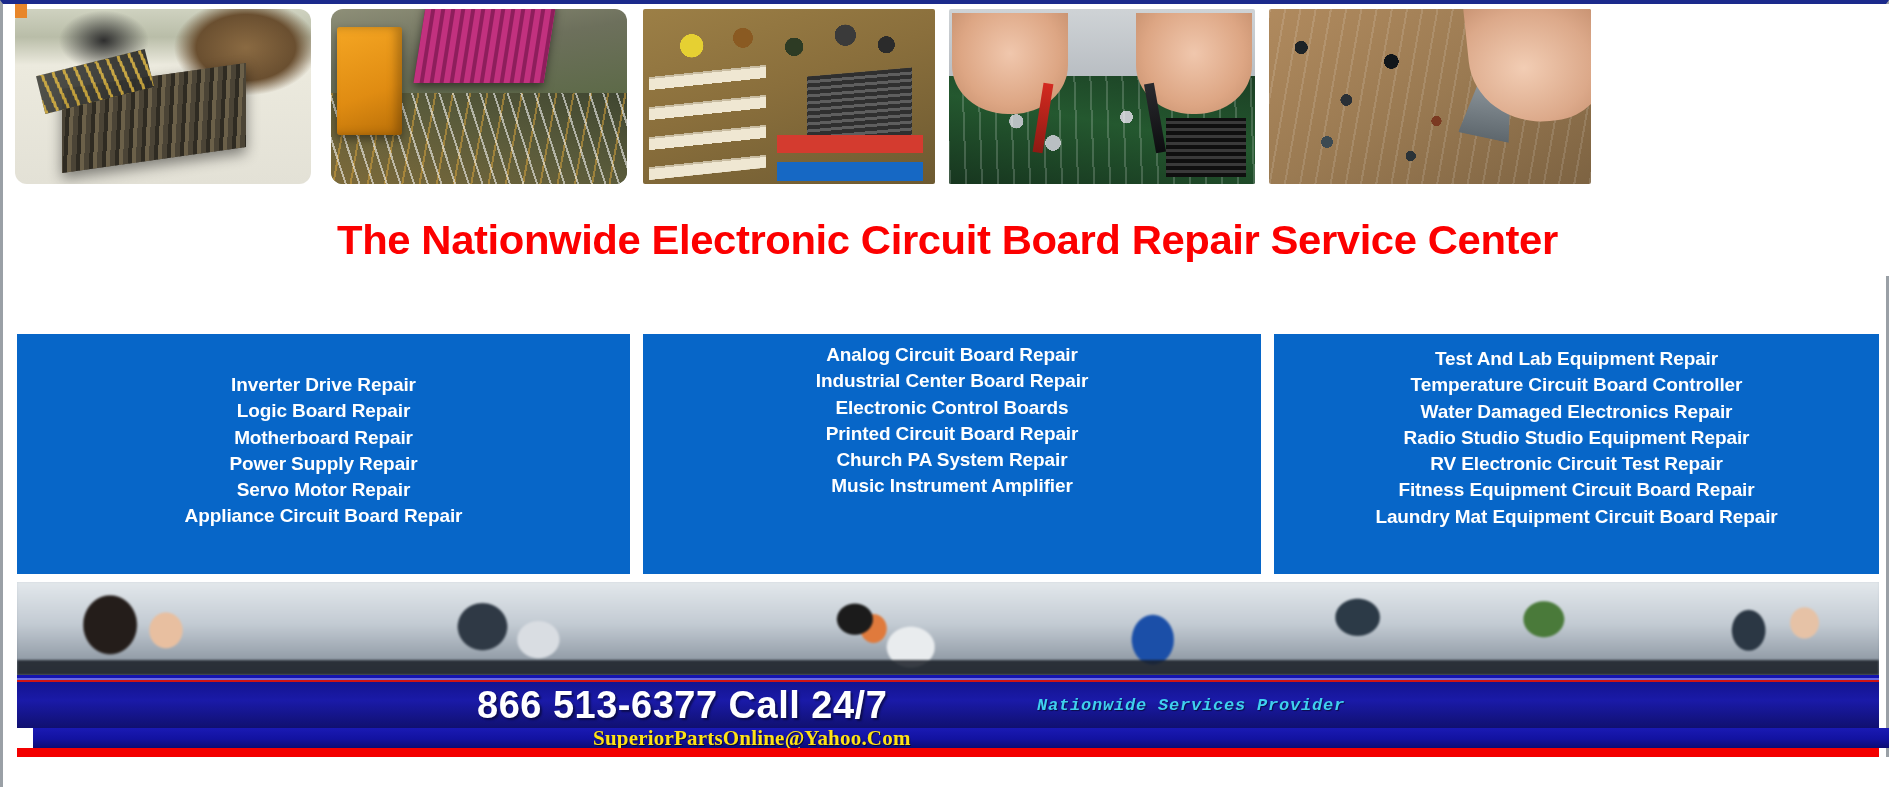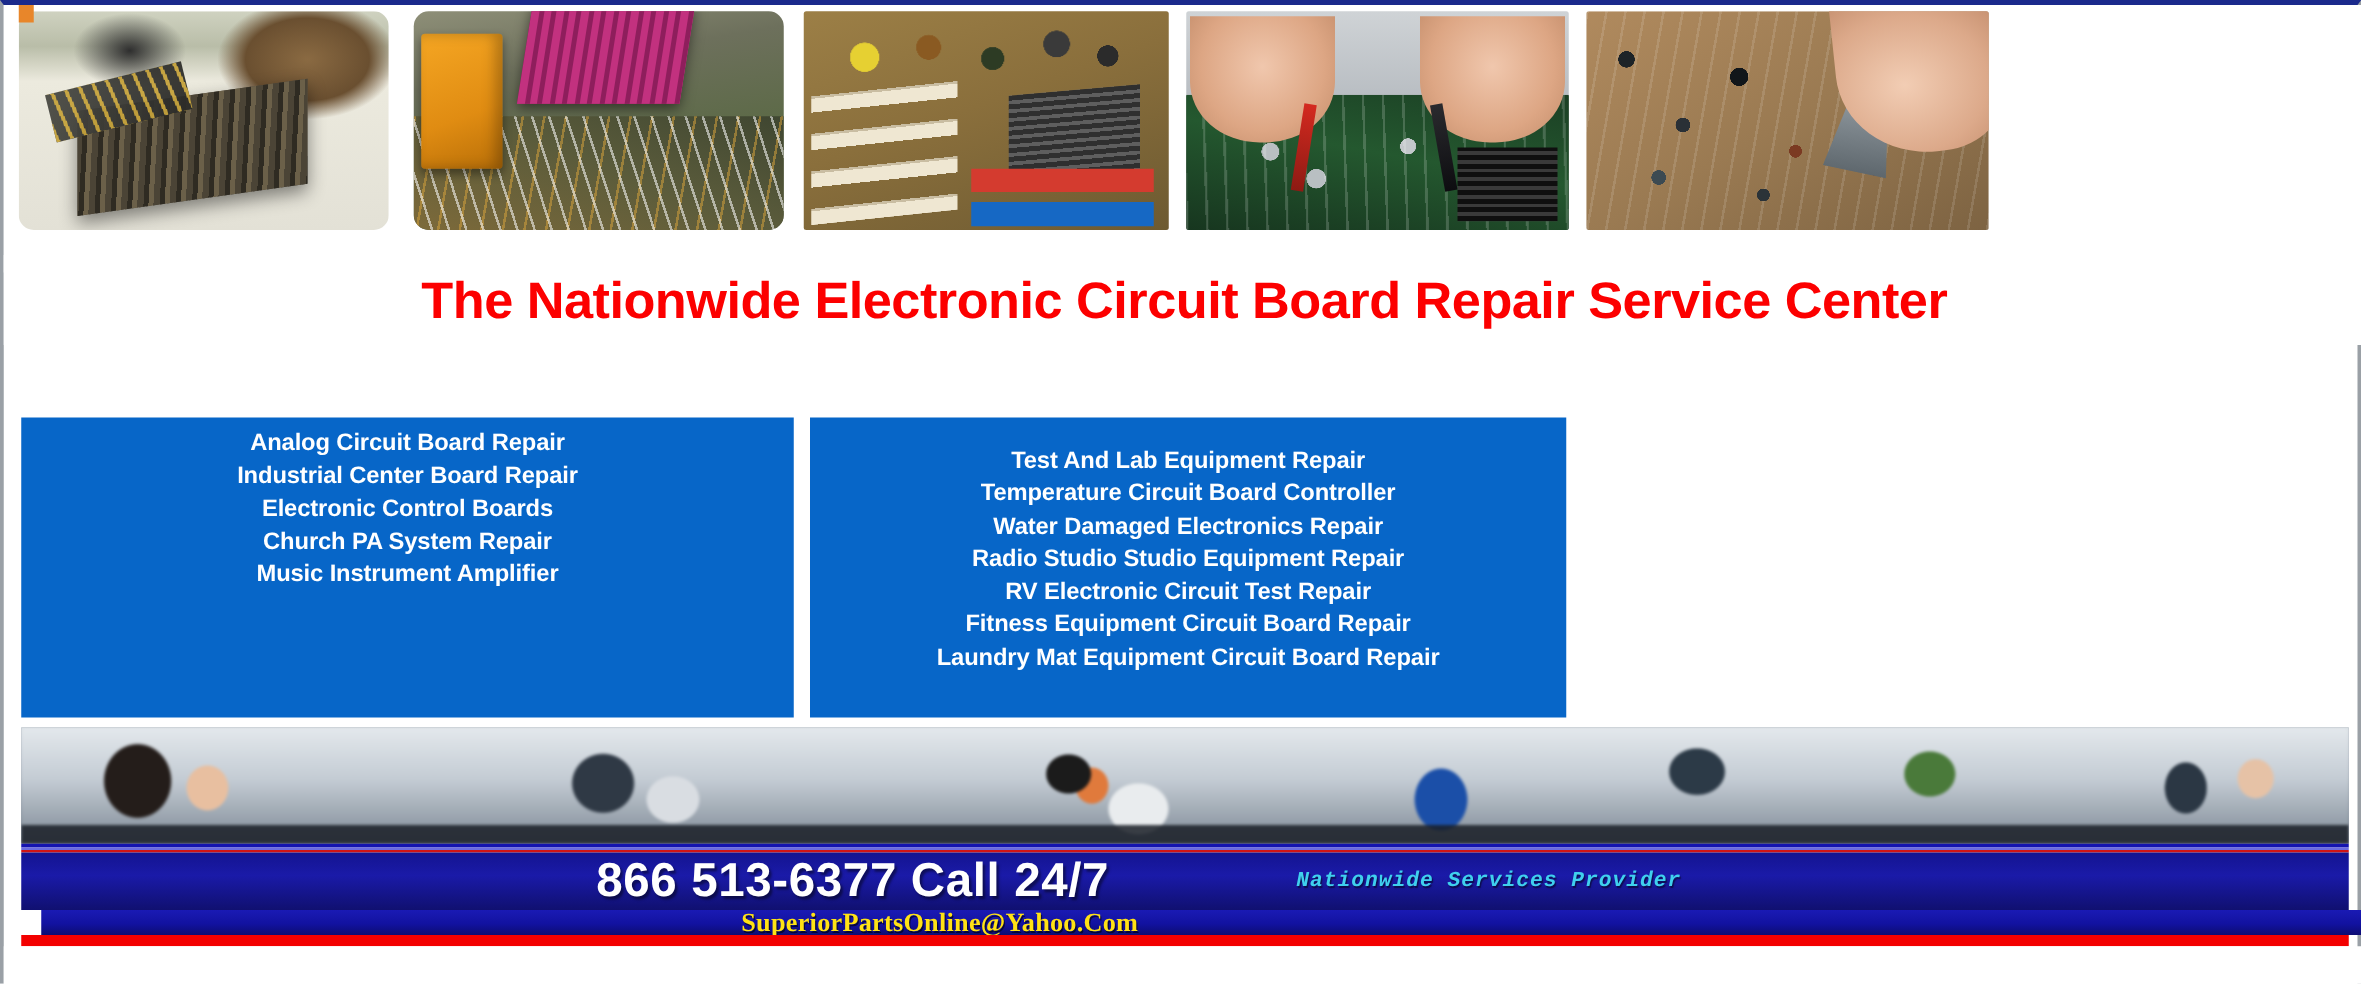--- a/index.html
+++ b/index.html
@@ -266,21 +266,21 @@
     color: #ffffff;
     text-align: center;
     padding-top: 16px;
     font-weight: bold;
     font-size: 19px;
     line-height: 26.3px;
     letter-spacing: -0.1px;
   }
   .col-left   { flex: 0 0 613px; padding-top: 38px; }
   .col-mid    { flex: 0 0 618px; padding-top: 8px; }
-  .col-right  { flex: 0 0 605px; padding-top: 22px; }
+  .col-right  { flex: 0 0 605px; padding-top: 12px; }
   .svc { white-space: nowrap; }
 
   
   .office-band {
     position: absolute;
     left: 14px; top: 578px;
     width: 1862px; height: 93px;
     overflow: hidden;
     background: #8e97a2;
   }
@@ -424,25 +424,34 @@
       <div class="hand"></div>
     </div>
   </div>
 
   <div class="headline-wrap">
     <h1 class="headline">The Nationwide Electronic Circuit Board Repair Service Center</h1>
   </div>
 
   <div class="columns">
 
+    <div class="col col-left">
+      <div class="svc">Inverter Drive Repair</div>
+      <div class="svc">Logic Board Repair</div>
+      <div class="svc">Motherboard Repair</div>
+      <div class="svc">Power Supply Repair</div>
+      <div class="svc">Servo Motor Repair</div>
+      <div class="svc">Appliance Circuit Board Repair</div>
+    </div>
 
     <div class="col col-mid">
       <div class="svc">Analog Circuit Board Repair</div>
       <div class="svc">Industrial Center Board Repair</div>
       <div class="svc">Electronic Control Boards</div>
+      <div class="svc">Printed Circuit Board Repair</div>
       <div class="svc">Church PA System Repair</div>
       <div class="svc">Music Instrument Amplifier</div>
     </div>
 
     <div class="col col-right">
       <div class="svc">Test And Lab Equipment Repair</div>
       <div class="svc">Temperature Circuit Board Controller</div>
       <div class="svc">Water Damaged Electronics Repair</div>
       <div class="svc">Radio Studio Studio Equipment Repair</div>
       <div class="svc">RV Electronic Circuit Test Repair</div>

